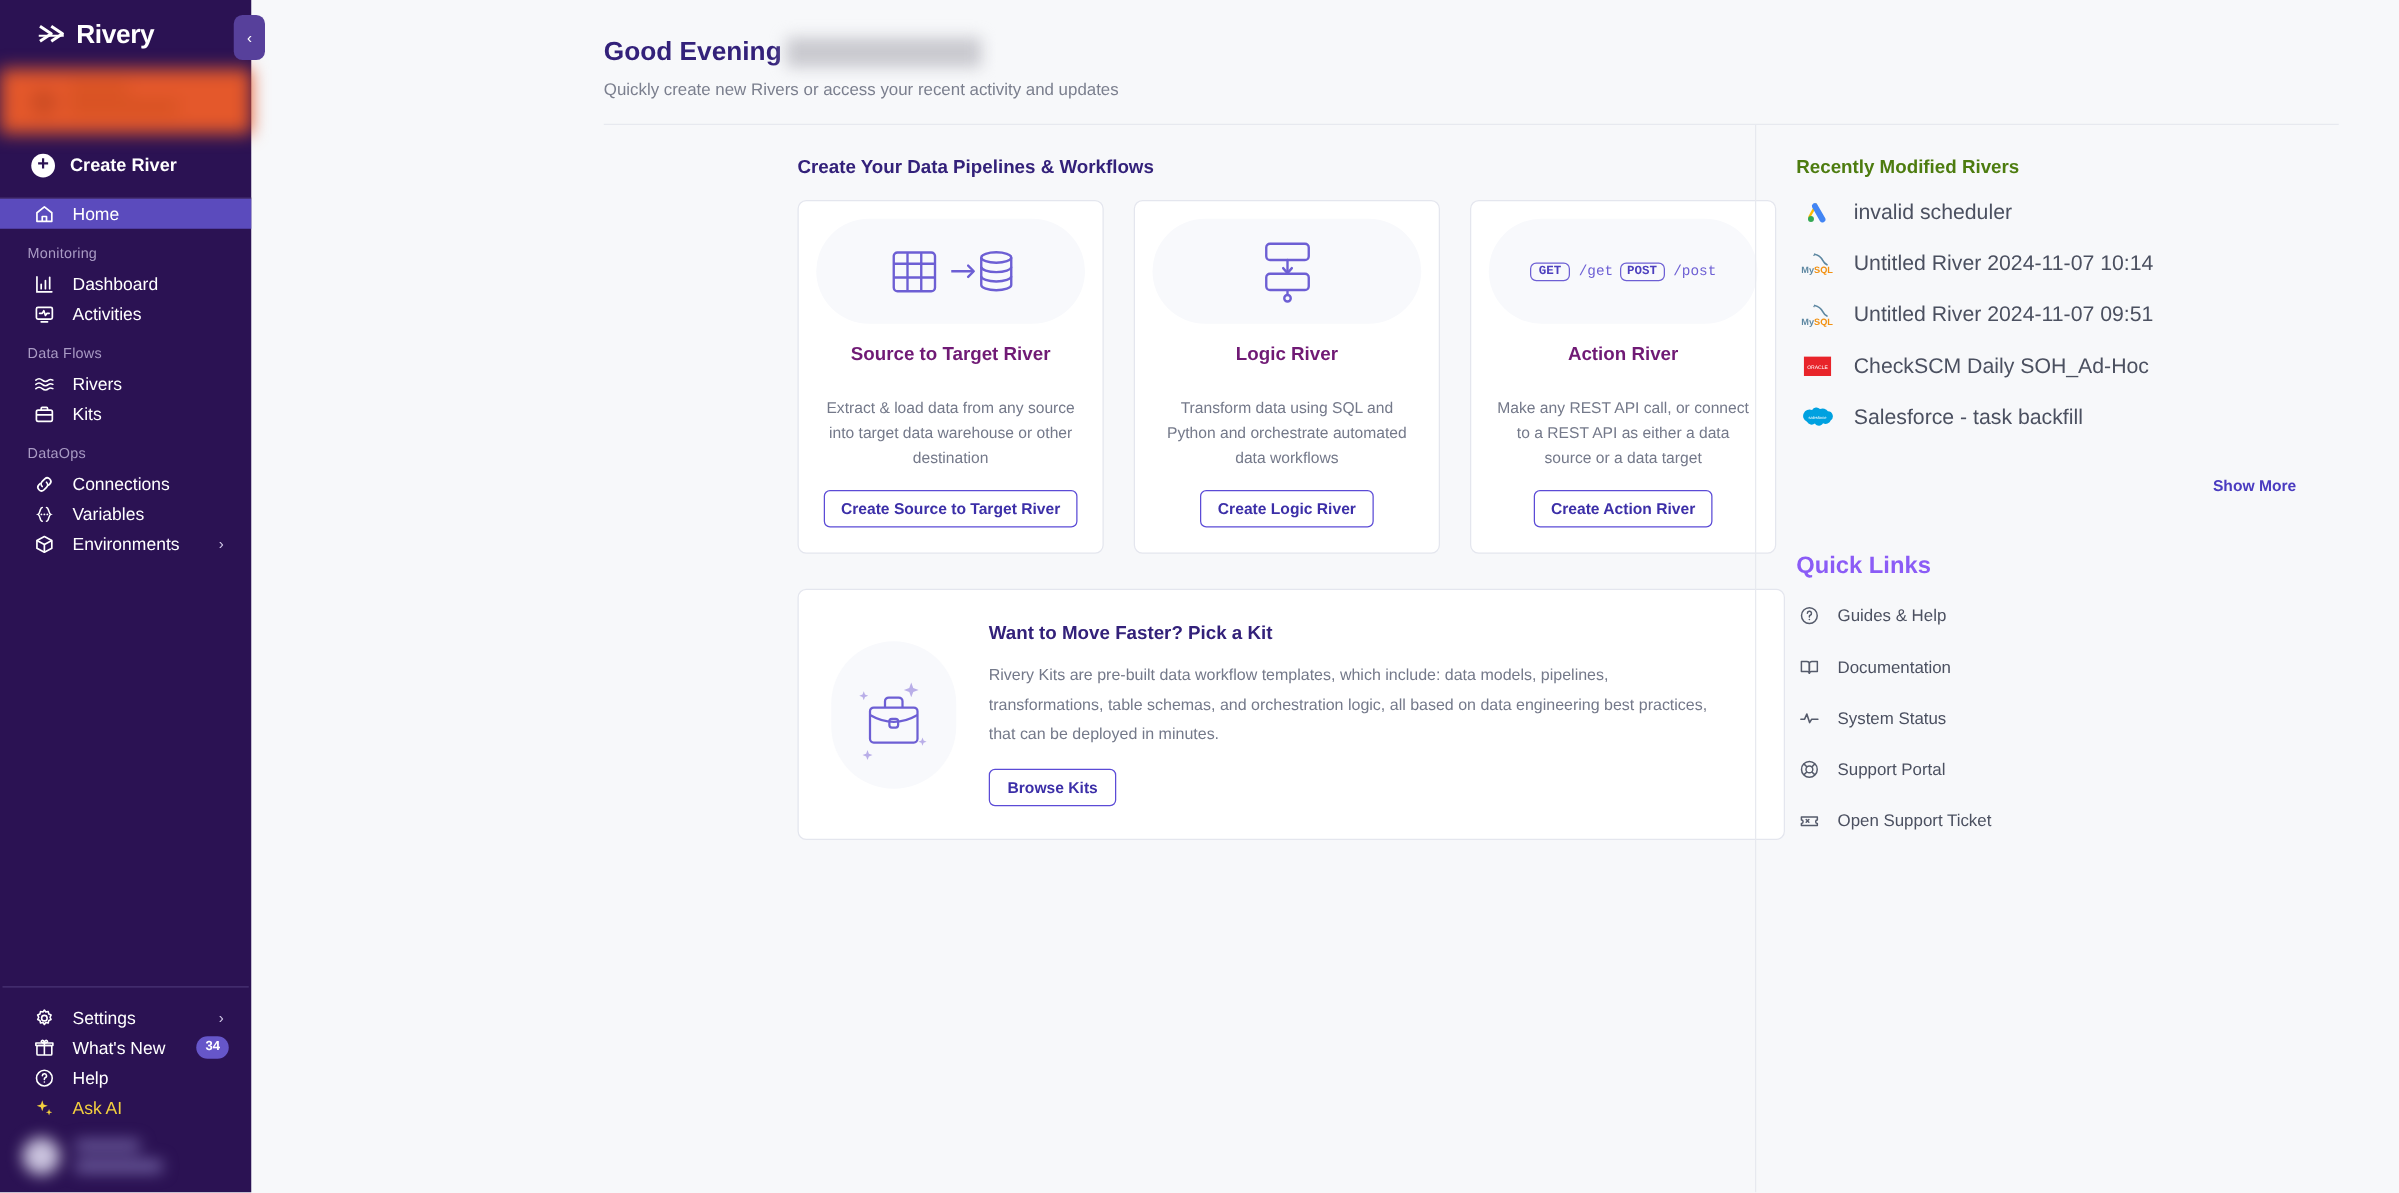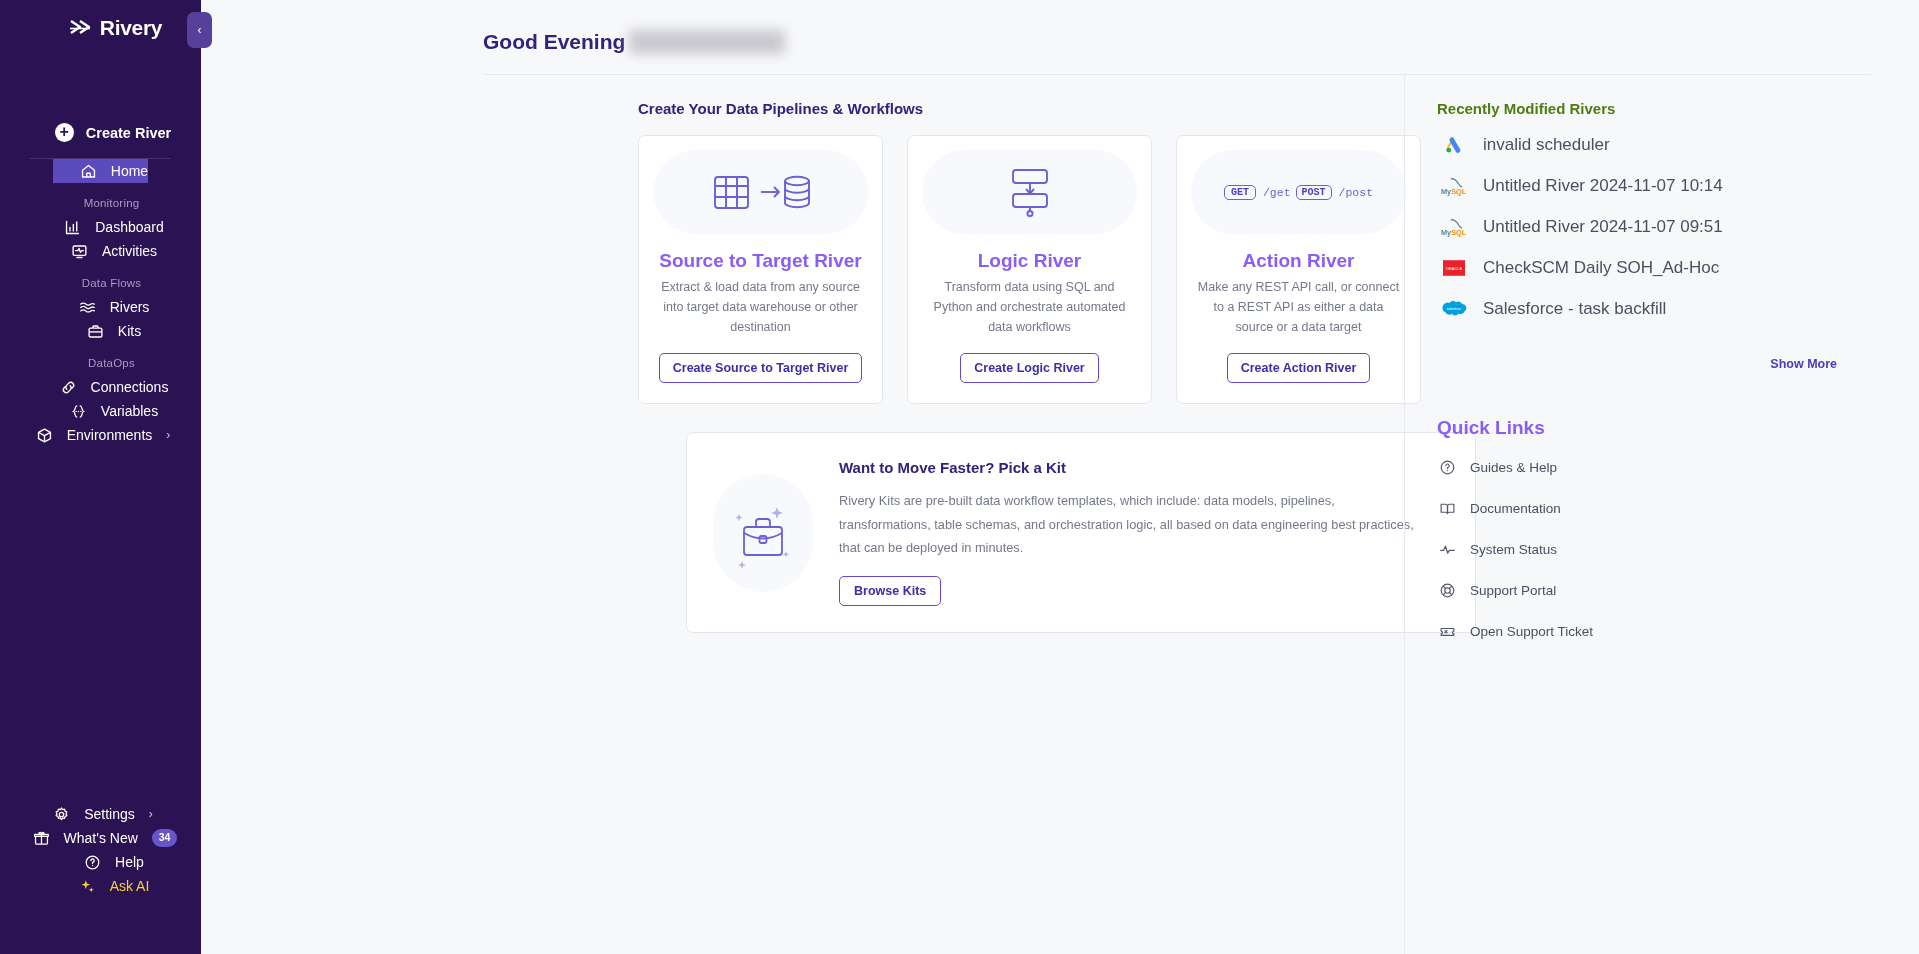--- a/index.html
+++ b/index.html
@@ -10,21 +10,20 @@
     overflow: hidden;
   }
   .app { display: flex; width: 1919px; height: 954px; }
 
   
   .sidebar {
     width: 201px; height: 954px; flex: 0 0 201px;
     background: #2b1253;
     display: flex; flex-direction: column;
     position: relative;
-    align-items: center;
   }
   .logo-row {
     height: 55px; display: flex; align-items: center;
     padding-left: 30px; gap: 9px;
   }
   .logo-mark { width: 22px; height: 20px; flex: 0 0 22px; }
   .logo-text {
     color: #ffffff; font-size: 21px; font-weight: bold; letter-spacing: -0.3px;
   }
   .collapse-btn {
@@ -119,35 +118,34 @@
   .card {
     width: 245px; flex: 0 0 245px; background: #ffffff;
     border: 1px solid #e4e6ee; border-radius: 7px;
     padding: 14px 14px 20px; text-align: center;
   }
   .card-art {
     height: 84px; background: #f8f9fc; border-radius: 42px;
     display: flex; align-items: center; justify-content: center;
     margin-bottom: 16px;
   }
-  .card-title { font-size: 19px; font-weight: bold; color: #8b5cf6; margin-bottom: 6px; }
+  .card-title { font-size: 15px; font-weight: bold; color: #701a75; margin-bottom: 25px; }
   .card-desc { font-size: 12.5px; color: #74798a; line-height: 1.58; padding: 0 6px; }
   .card-btn {
     display: inline-block; margin-top: 16px;
     border: 1px solid #5b4bd6; color: #3c2fa8;
     border-radius: 5px; padding: 7px 13px;
     font-size: 12.5px; font-weight: bold; background: #fff;
   }
 
   .kit-banner {
     margin-top: 28px; width: 790px;
     background: #fff; border: 1px solid #e4e6ee; border-radius: 7px;
     display: flex; align-items: center; gap: 26px;
     padding: 26px 30px 26px 26px;
-    margin-left: 48px;
   }
   .kit-art {
     width: 100px; height: 118px; flex: 0 0 100px;
     background: #f8f9fc; border-radius: 50px;
     display: flex; align-items: center; justify-content: center;
   }
   .kit-title { font-size: 15px; font-weight: bold; color: #33217a; margin-bottom: 13px; }
   .kit-desc { font-size: 12.8px; color: #74798a; line-height: 1.82; max-width: 578px; }
   .kit-btn {
     display: inline-block; margin-top: 17px;
@@ -348,20 +346,21 @@
     </div>
   </aside>
 
   <main class="main">
 
     <div class="page-header">
       <div class="greet-row">
         <span class="greet">Good Evening</span>
         <span class="greet-name"></span>
       </div>
+      <div class="subtitle">Quickly create new Rivers or access your recent activity and updates</div>
     </div>
     <div class="hdr-divider"></div>
 
     <div class="body-row">
 
       <section class="content-col">
         <div class="section-title">Create Your Data Pipelines &amp; Workflows</div>
 
         <div class="cards">
 

